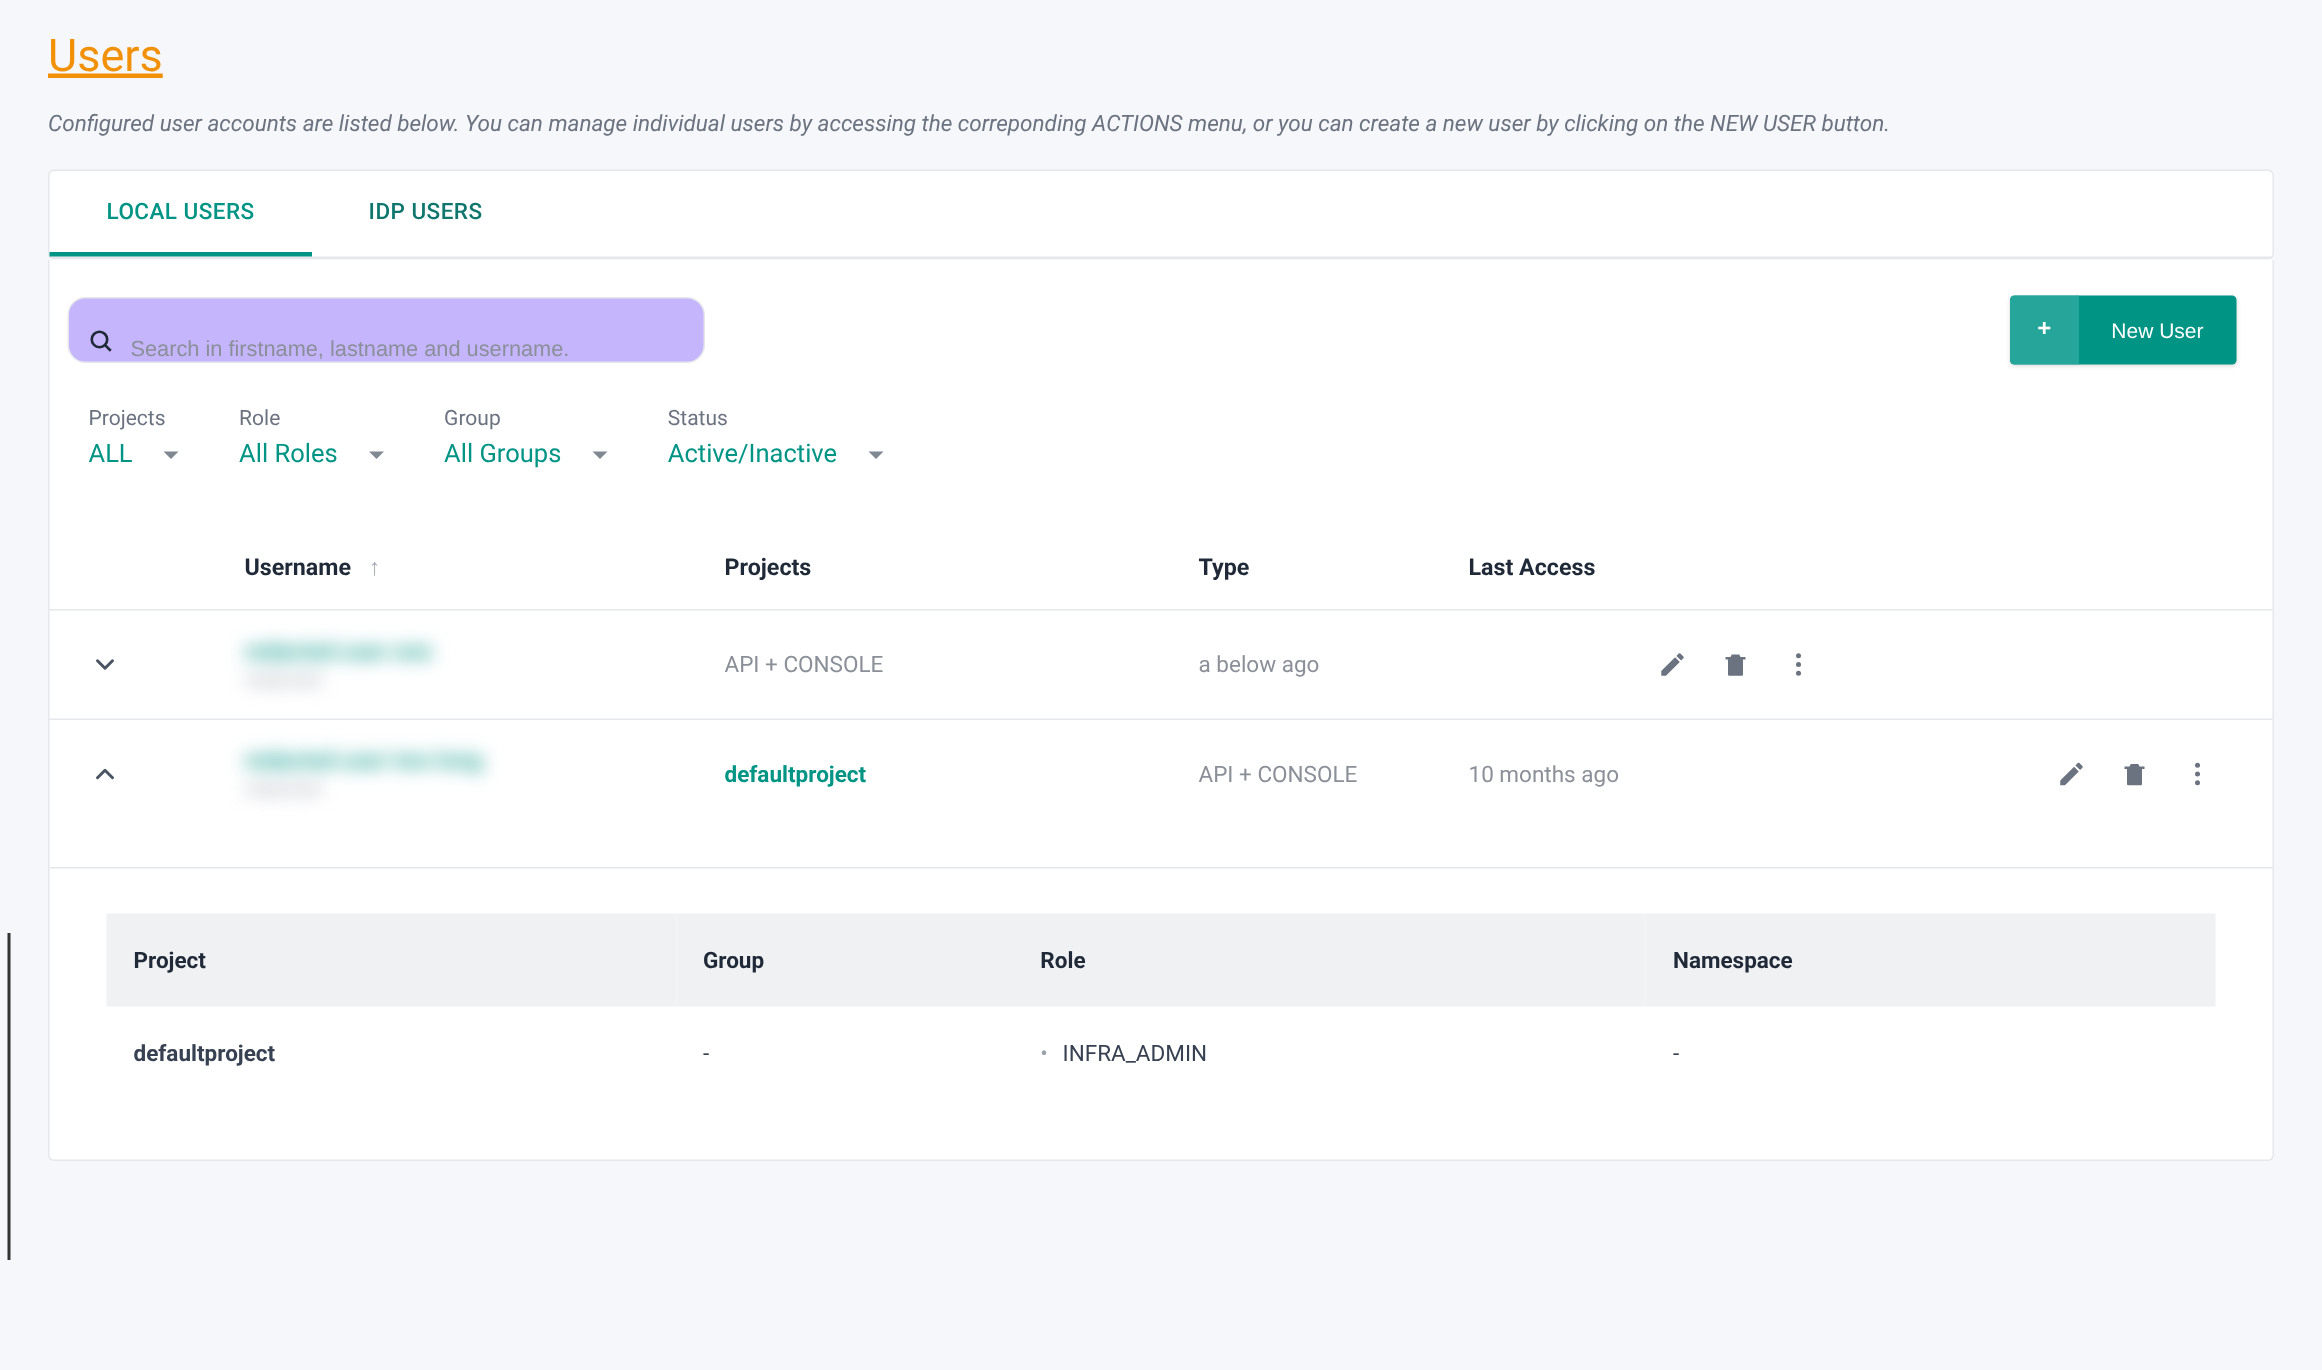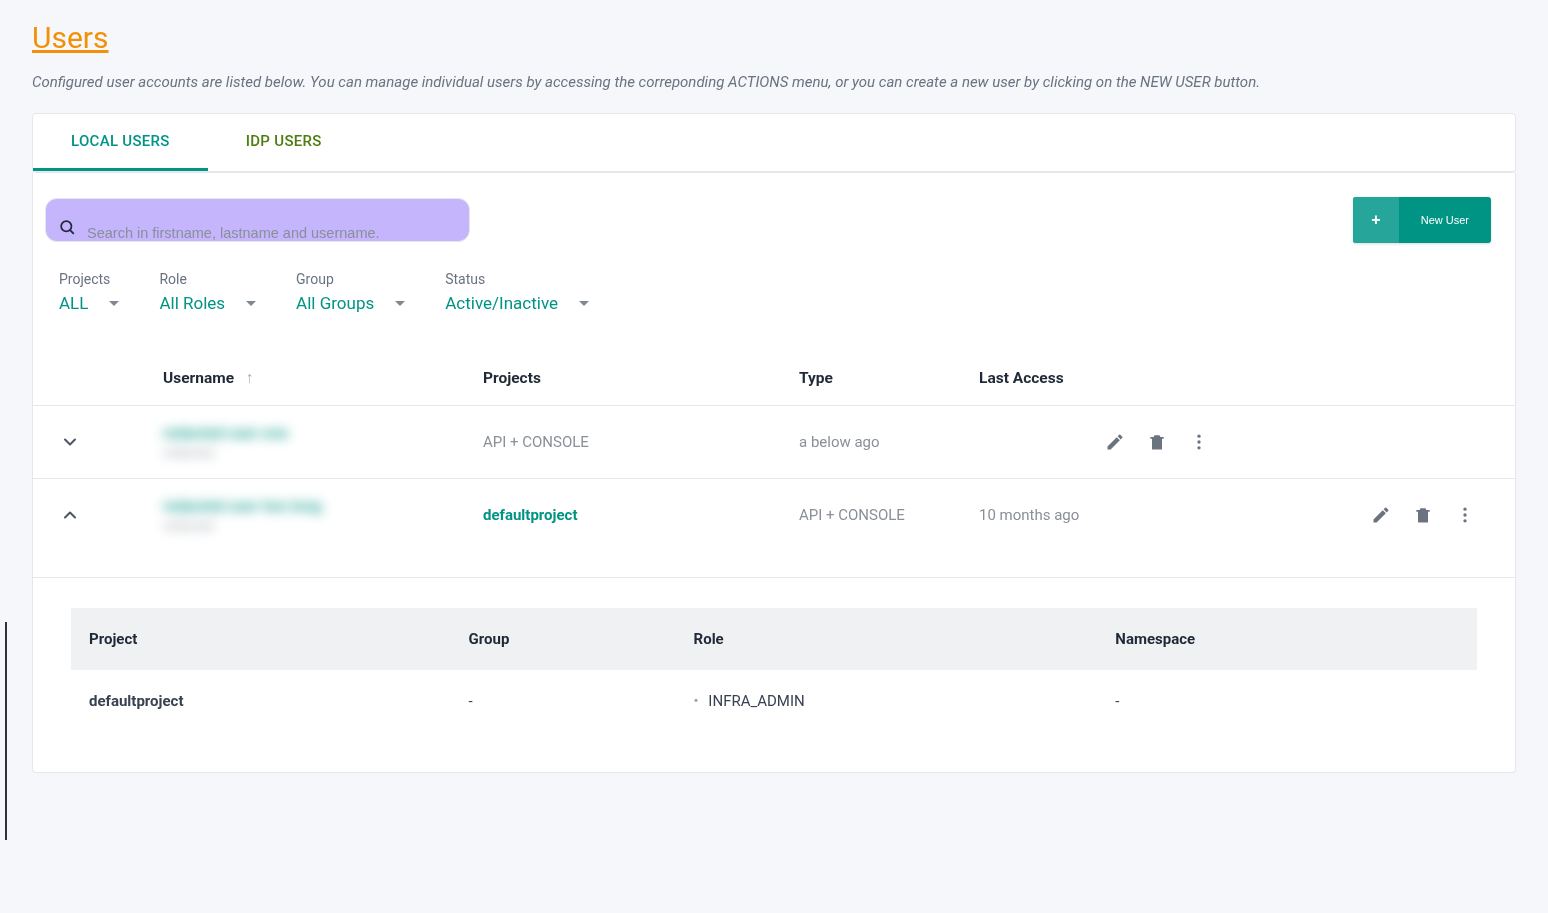--- a/index.html
+++ b/index.html
@@ -33,21 +33,21 @@
 }
 .tabs {
   display: flex;
   border-bottom: 1px solid #e5e7eb;
 }
 .tab {
   padding: 18px 38px;
   font-size: 15px;
   font-weight: 500;
   letter-spacing: 0.3px;
-  color: #4d7c0f;
+  color: #0f766e;
   cursor: pointer;
   border-bottom: 3px solid transparent;
 }
 .tab.active {
   color: #009485;
   border-bottom-color: #009485;
 }
 .content {
   background: #fff;
   border: 1px solid #e5e7eb;
@@ -96,21 +96,21 @@
 .new-user-btn .plus {
   background: #26a69a;
   padding: 14px 18px;
   font-size: 16px;
   font-weight: 600;
   display: flex;
   align-items: center;
 }
 .new-user-btn .lbl {
   padding: 14px 22px;
-  font-size: 11px;
+  font-size: 14px;
   font-weight: 500;
   display: flex;
   align-items: center;
   text-align: right;
 }
 .filters {
   display: flex;
   gap: 40px;
   padding: 18px 26px 12px;
 }

